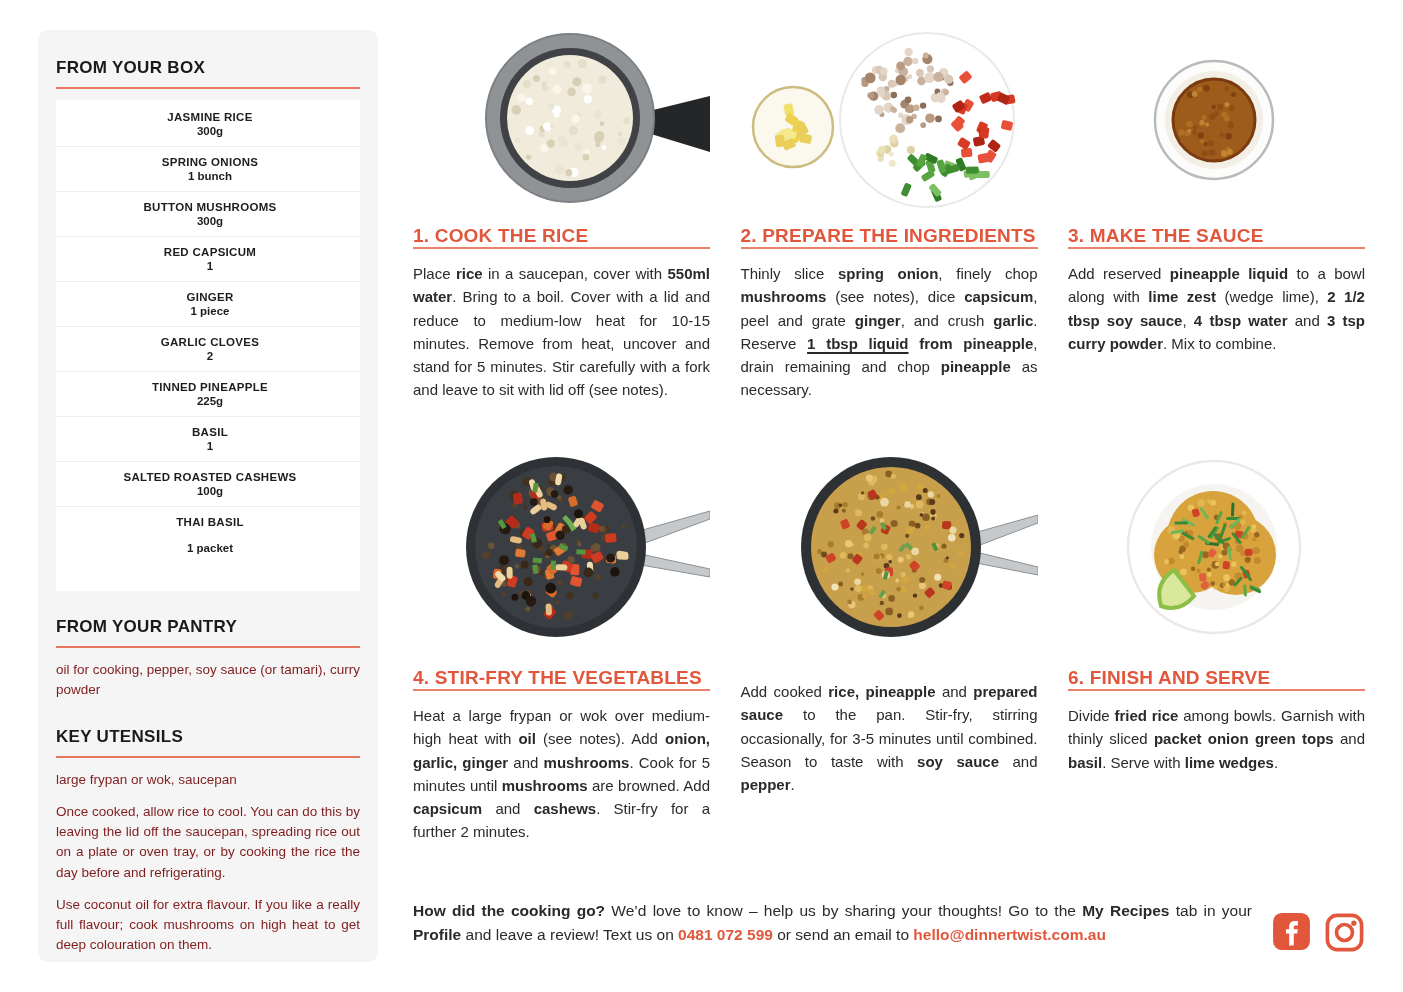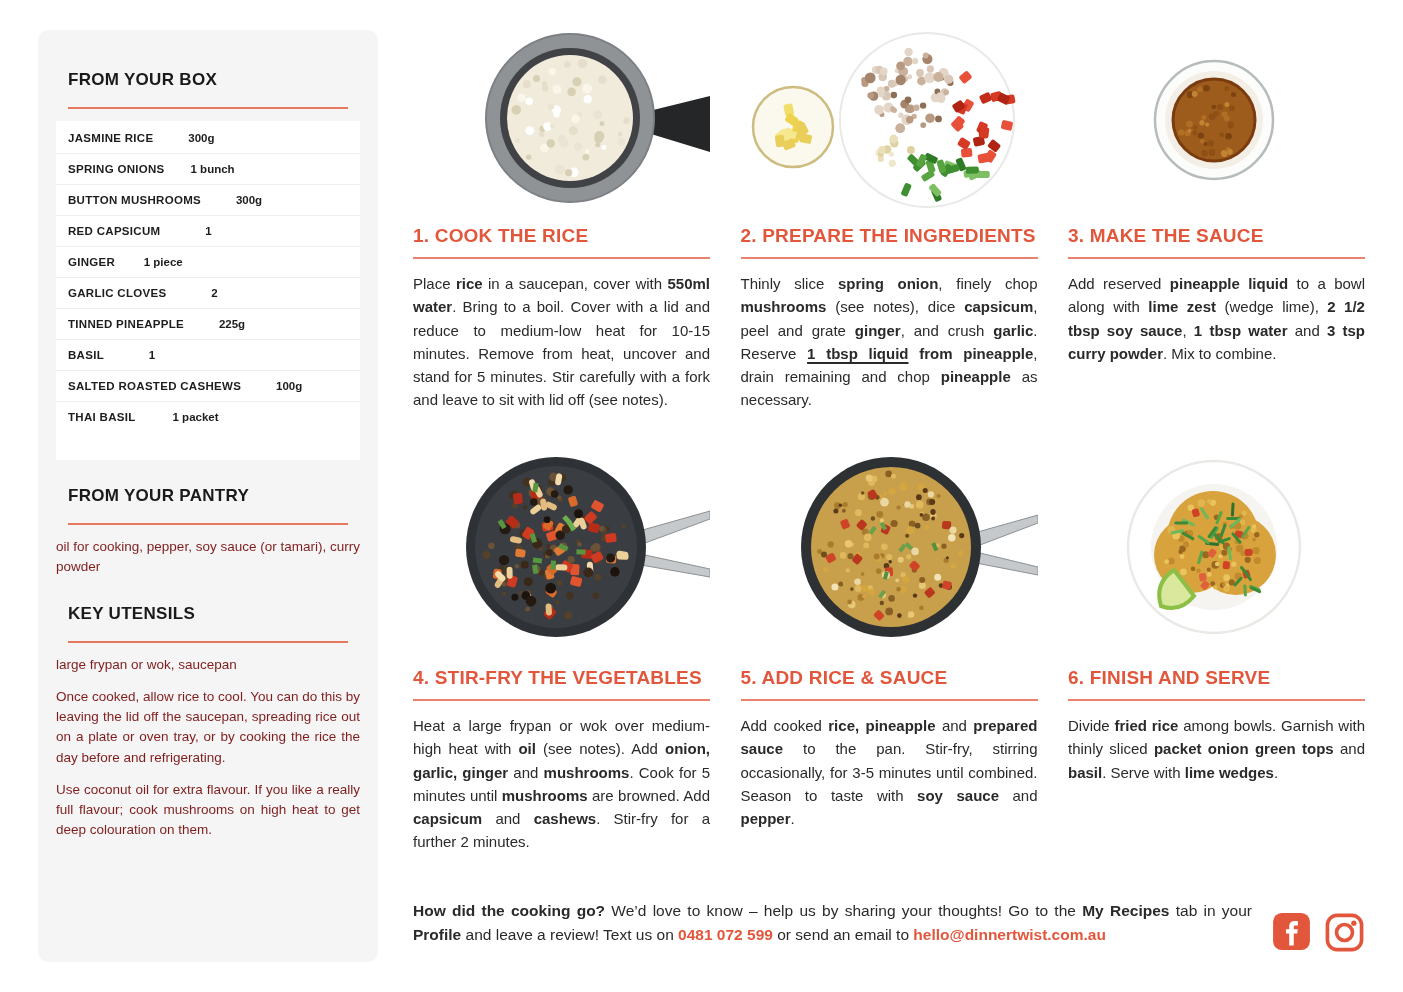--- a/index.html
+++ b/index.html
@@ -8,44 +8,44 @@
     font-family:"Liberation Sans","DejaVu Sans",sans-serif;color:#262626;
     -webkit-font-smoothing:antialiased;
   }
   
   .sidebar{
     position:absolute;left:38px;top:30px;width:340px;height:932px;
     background:#f5f5f6;border-radius:10px;box-sizing:border-box;
     padding:28px 18px 0 18px;
   }
   .side-title{
-    font-size:17px;font-weight:700;color:#1a1a1a;letter-spacing:.3px;margin:12px;
-    padding-bottom:17px;border-bottom:2px solid rgba(226,87,60,.8);
+    font-size:17px;font-weight:700;color:#1a1a1a;letter-spacing:.3px;margin:0;
+    padding-bottom:9px;border-bottom:2px solid rgba(226,87,60,.8);
   }
   .mt{margin-top:26px;}
   .box-table{background:#ffffff;margin-top:11px;padding:2px 0 28px 0;}
   .box-row{
-    display:flex;align-items:center;justify-content:flex-start;
-    padding:8px 8px 8px 12px;border-bottom:1px solid #efefee;
+    display:flex;align-items:center;justify-content:space-between;
+    padding:8px 8px 8px 12px;border-bottom:1px solid #efefee;flex-direction:column;
   }
   .box-row:last-child{border-bottom:none;gap:12px;}
   .box-label{font-size:11.5px;font-weight:700;color:#1d1d1d;letter-spacing:.3px;line-height:14px;}
   .box-qty{font-size:11.5px;font-weight:700;color:#1d1d1d;width:96px;text-align:center;line-height:14px;}
   .side-para{font-size:13.5px;line-height:1.5;text-align:justify;color:#7f1d1d;margin:12px 0 0 0;}
   
   .main{
     position:absolute;left:413px;top:30px;width:952px;
     display:grid;grid-template-columns:297px 297px 297px;column-gap:30.5px;
     grid-template-rows:195px 230px 212px auto;
   }
   .photo-cell{overflow:visible;}
   .photo-cell svg{display:block;}
   .step-title{
     color:#e2573c;font-size:19px;font-weight:700;letter-spacing:.2px;margin:0;
-    padding-bottom:10px;border-bottom:2px solid rgba(226,87,60,.75);
+    border-bottom:2px solid rgba(226,87,60,.75);
   }
   .step-body{margin:13px 0 0 0;font-size:15px;line-height:1.55;text-align:justify;color:#2a2a2a;}
   .b{font-weight:700;}
   .u{text-decoration:underline;text-underline-offset:3px;text-decoration-thickness:1.5px;}
   .accent{color:#e2573c;}
   
   .footer{position:absolute;left:413px;top:899px;width:952px;display:flex;align-items:flex-start;gap:20px;}
   .footer-text{width:842px;font-size:15.5px;line-height:1.57;text-align:justify;color:#2a2a2a;margin:0;}
   .footer-icons{margin-left:auto;display:flex;gap:13px;padding-top:13px;}
   .footer-icons svg{display:block;cursor:pointer;}
@@ -358,21 +358,21 @@
   <section class="step">
     <h3 class="step-title">1. COOK THE RICE</h3>
     <p class="step-body"><span>Place </span><span class="b">rice</span><span> in a saucepan, cover with </span><span class="b">550ml water</span><span>. Bring to a boil. Cover with a lid and reduce to medium-low heat for 10-15 minutes. Remove from heat, uncover and stand for 5 minutes. Stir carefully with a fork and leave to sit with lid off (see notes).</span></p>
   </section>
   <section class="step">
     <h3 class="step-title">2. PREPARE THE INGREDIENTS</h3>
     <p class="step-body"><span>Thinly slice </span><span class="b">spring onion</span><span>, finely chop </span><span class="b">mushrooms</span><span> (see notes), dice </span><span class="b">capsicum</span><span>, peel and grate </span><span class="b">ginger</span><span>, and crush </span><span class="b">garlic</span><span>. Reserve </span><span class="b u">1 tbsp liquid</span><span class="b"> from pineapple</span><span>, drain remaining and chop </span><span class="b">pineapple</span><span> as necessary.</span></p>
   </section>
   <section class="step">
     <h3 class="step-title">3. MAKE THE SAUCE</h3>
-    <p class="step-body"><span>Add reserved </span><span class="b">pineapple liquid</span><span> to a bowl along with </span><span class="b">lime zest</span><span> (wedge lime), </span><span class="b">2 1/2 tbsp soy sauce</span><span>, </span><span class="b">1 tbsp water</span><span> and </span><span class="b">3 tsp curry powder</span><span>. Mix to combine.</span></p>
+    <p class="step-body"><span>Add reserved </span><span class="b">pineapple liquid</span><span> to a bowl along with </span><span class="b">lime zest</span><span> (wedge lime), </span><span class="b">2 1/2 tbsp soy sauce</span><span>, </span><span class="b">4 tbsp water</span><span> and </span><span class="b">3 tsp curry powder</span><span>. Mix to combine.</span></p>
   </section>
 
   <div class="photo-cell">
     <svg viewBox="0 0 297 185" width="297" height="185">
       <path d="M226 76 L297 56 L297 64 L232 88 Z" fill="#c6c9cb" stroke="#8c9093" stroke-width="1"></path>
       <path d="M232 100 L297 114 L297 122 L228 110 Z" fill="#c6c9cb" stroke="#8c9093" stroke-width="1"></path>
       <circle cx="143" cy="92" r="90" fill="#2e3135"></circle>
       <circle cx="143" cy="92" r="81" fill="#3a3d41"></circle>
       <g>
           <circle cx="137.8" cy="152.8" r="2.7" fill="#6a5236"></circle>
@@ -803,21 +803,20 @@
         </g>
       <path d="M93 151 Q86 128 106 115 L126 141 Q112 158 93 151 Z" fill="#d9e89c" stroke="#8cbf45" stroke-width="4"></path>
     </svg>
   </div>
 
   <section class="step">
     <h3 class="step-title">4. STIR-FRY THE VEGETABLES</h3>
     <p class="step-body"><span>Heat a large frypan or wok over medium-high heat with </span><span class="b">oil</span><span> (see notes). Add </span><span class="b">onion, garlic, ginger</span><span> and </span><span class="b">mushrooms</span><span>. Cook for 5 minutes until </span><span class="b">mushrooms</span><span> are browned. Add </span><span class="b">capsicum</span><span> and </span><span class="b">cashews</span><span>. Stir-fry for a further 2 minutes.</span></p>
   </section>
   <section class="step">
-    <h3 class="step-title">5. ADD RICE &amp; SAUCE</h3>
     <p class="step-body"><span>Add cooked </span><span class="b">rice, pineapple</span><span> and </span><span class="b">prepared sauce</span><span> to the pan. Stir-fry, stirring occasionally, for 3-5 minutes until combined. Season to taste with </span><span class="b">soy sauce</span><span> and </span><span class="b">pepper</span><span>.</span></p>
   </section>
   <section class="step">
     <h3 class="step-title">6. FINISH AND SERVE</h3>
     <p class="step-body"><span>Divide </span><span class="b">fried rice</span><span> among bowls. Garnish with thinly sliced </span><span class="b">packet onion green tops</span><span> and </span><span class="b">basil</span><span>. Serve with </span><span class="b">lime wedges</span><span>.</span></p>
   </section>
 </main>
 
 <div class="footer">
   <p class="footer-text"><span class="b">How did the cooking go?</span><span> We’d love to know – help us by sharing your thoughts! Go to the </span><span class="b">My Recipes</span><span> tab in your </span><span class="b">Profile</span><span> and leave a review! Text us on </span><span class="b accent">0481 072 599</span><span> or send an email to </span><span class="b accent">hello@dinnertwist.com.au</span></p>

